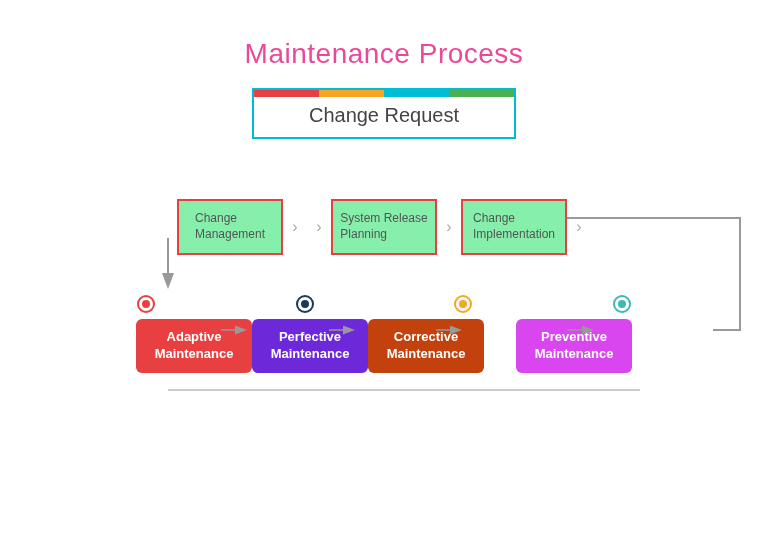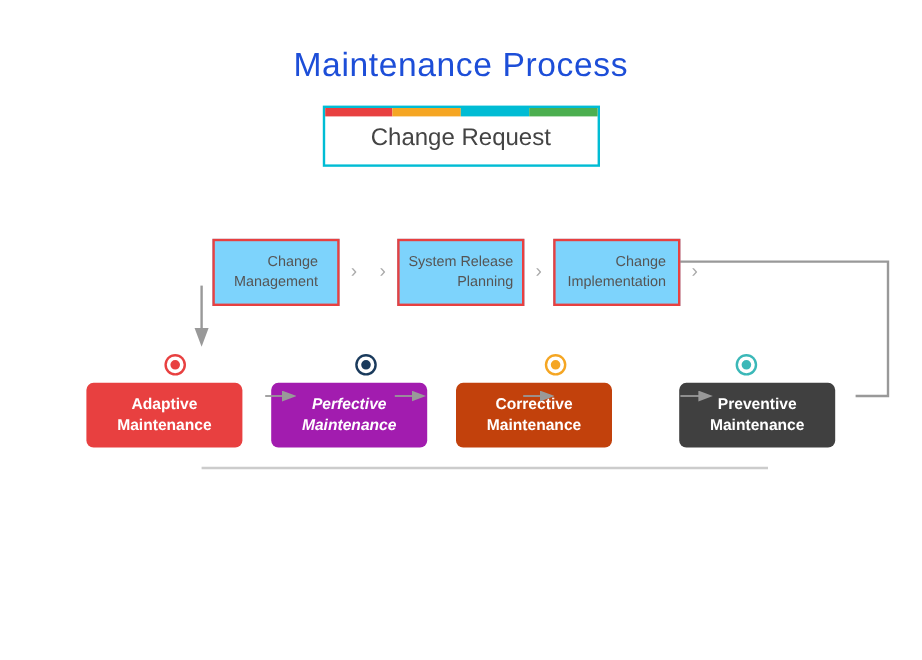--- a/index.html
+++ b/index.html
@@ -19,34 +19,34 @@
       display: flex;
       flex-direction: column;
       align-items: center;
     }
 
     
     .title {
       margin-top: 38px;
       font-size: 28px;
       font-weight: 300;
-      color: #1d4ed8;
+      color: #ec4899;
       letter-spacing: 0.5px;
     }
 
     
     .change-request-wrapper {
       margin-top: 18px;
       position: relative;
     }
 
     .change-request-box {
       border: 2.5px solid #00bcd4;
       background: #fff;
-      width: 231px;
+      width: 264px;
       text-align: center;
       padding: 14px 10px 10px;
       position: relative;
       font-size: 20px;
       color: #444;
       font-weight: 300;
     }
 
     .color-bar {
       position: absolute;
@@ -74,24 +74,24 @@
     .process-row {
       display: flex;
       align-items: center;
       margin-top: 60px;
       gap: 0;
       position: relative;
     }
 
     .process-box {
       border: 2px solid #e84040;
-      background: #7dd3fc;
+      background: #86efac;
       width: 106px;
       min-height: 56px;
-      text-align: right;
+      text-align: left;
       font-size: 12px;
       color: #555;
       display: flex;
       align-items: center;
       justify-content: center;
       padding: 6px 4px;
       line-height: 1.3;
     }
 
     .arrow-right {
@@ -117,23 +117,23 @@
       text-align: center;
       padding: 10px 6px;
       color: #fff;
       font-size: 13px;
       font-weight: 600;
       border-radius: 6px;
       line-height: 1.3;
     }
 
     .maint-adaptive  { background: #e84040; }
-    .maint-perfective { background: #a21caf; font-style: italic; }
+    .maint-perfective { background: #6d28d9; }
     .maint-corrective { background: #c2410c; }
-    .maint-preventive { background: #404040; margin-left: 32px; }
+    .maint-preventive { background: #d946ef; margin-left: 32px; }
 
     .dot {
       width: 14px;
       height: 14px;
       border-radius: 50%;
       border: 3px solid #fff;
       z-index: 2;
       position: relative;
     }
     .dot-adaptive  { background: #e84040; box-shadow: 0 0 0 2px #e84040; }
@@ -199,20 +199,20 @@
     <div class="arrow-right">›</div>
   </div>
 
   <div style="display:flex; align-items:center; justify-content:space-between; width:490px; margin-top:42px; position:relative;">
     <div class="dot dot-adaptive"></div>
     <div class="dot dot-perfective"></div>
     <div class="dot dot-corrective"></div>
     <div class="dot dot-preventive"></div>
   </div>
 
-  <div class="maintenance-row" style="width:624px; margin-top:8px;">
+  <div class="maintenance-row" style="width:496px; margin-top:8px;">
     <div class="maint-box maint-adaptive">Adaptive<br>Maintenance</div>
     <div class="maint-box maint-perfective">Perfective<br>Maintenance</div>
     <div class="maint-box maint-corrective">Corrective<br>Maintenance</div>
     <div class="maint-box maint-preventive">Preventive<br>Maintenance</div>
   </div>
 
 </div>
 
 </body></html>

